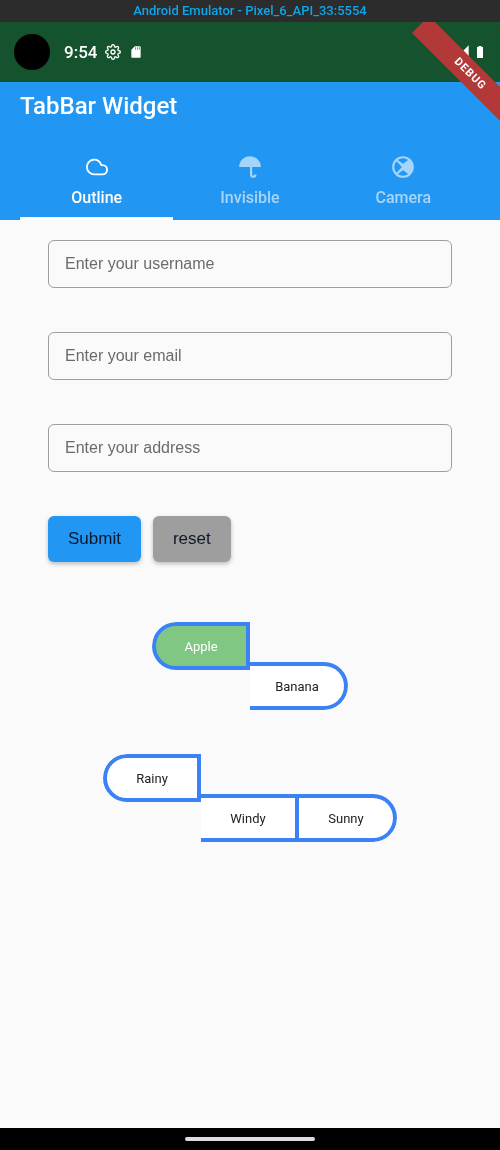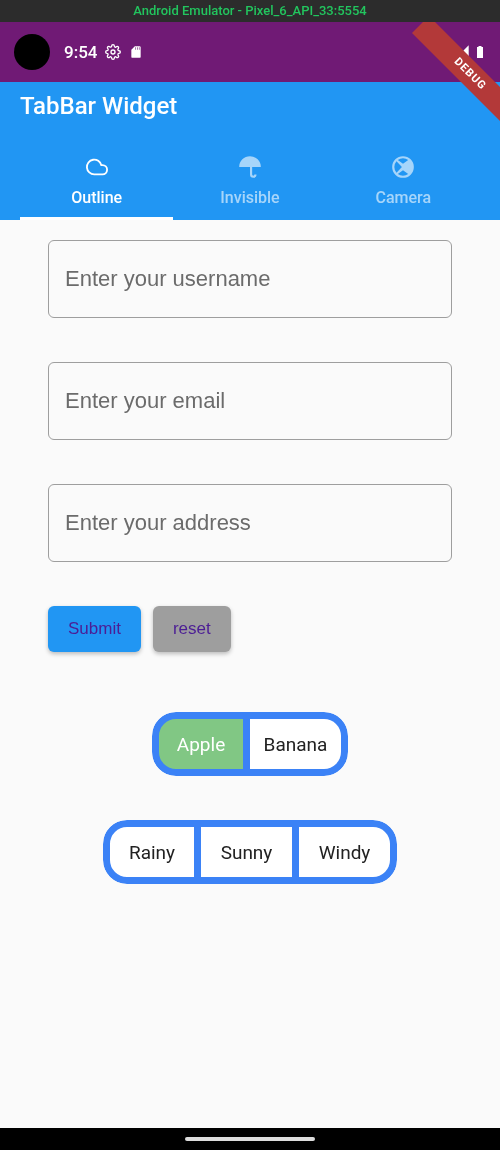--- a/index.html
+++ b/index.html
@@ -13,39 +13,39 @@
     .device {
       width: 500px;
       height: 1150px;
       background: #000;
       position: relative;
     }
     .emu-title {
       width: 100%;
       height: 22px;
       background: #2c2c2c;
-      color: #22c55e;
+      color: #0ea5e9;
       font-size: 13px;
       text-align: center;
       line-height: 22px;
       font-weight: 500;
     }
     .screen {
       position: absolute;
       top: 22px;
       left: 0;
       right: 0;
       bottom: 22px;
       background: #fafafa;
       overflow: hidden;
     }
     .statusbar {
       position: relative;
       height: 60px;
-      background: #701a75;
+      background: #14532d;
       color: #fff;
       display: flex;
       align-items: center;
       padding: 0 14px;
     }
     .camera-hole {
       width: 36px; height: 36px;
       background: #000;
       border-radius: 50%;
       margin-right: 14px;
@@ -101,65 +101,65 @@
     .tab.active {
       color: #fff;
       border-bottom-color: #fff;
     }
     .tab-icon { width: 26px; height: 26px; display:flex; align-items:center; justify-content:center; }
     .content {
       padding: 20px 48px;
     }
     .tf {
       width: 100%;
-      height: 78px;
+      height: 48px;
       border: 1px solid #9e9e9e;
       border-radius: 6px;
       padding: 0 16px;
-      font-size: 22px;
+      font-size: 16px;
       color: #333;
       background: transparent;
       margin-bottom: 44px;
     }
     .tf::placeholder { color: #6b6b6b; }
     .btn-row { display:flex; gap:12px; margin-bottom: 60px; }
     .btn {
       height: 46px;
       padding: 0 20px;
       border: none;
       border-radius: 6px;
       font-size: 17px;
       font-weight: 500;
-      color: #4c1d95;
+      color: #0f172a;
       cursor: pointer;
       box-shadow: 0 2px 4px rgba(0,0,0,0.25);
     }
     .btn-primary { background: #2196f3; }
     .btn-secondary { background: #9e9e9e; }
     .toggle-wrap { display:flex; justify-content:center; margin-bottom: 44px; }
     .toggle-group {
       display: flex;
       border-radius: 24px;
       overflow: hidden;
     }
     .toggle-btn {
       min-width: 98px;
-      height: 64px;
+      height: 48px;
       display:flex;
       align-items:center;
       justify-content:center;
-      font-size: 19px;
+      font-size: 13px;
       background: #fff;
-      border: 7px solid #3b82f6;
+      border: 4px solid #3b82f6;
       cursor: pointer;
       color: #222;
     }
     .toggle-group .toggle-btn:first-child { border-radius: 24px 0 0 24px; }
     .toggle-group .toggle-btn:last-child { border-radius: 0 24px 24px 0; }
-    .toggle-group .toggle-btn + .toggle-btn { border-left: none; }
+    .toggle-group .toggle-btn + .toggle-btn { border-left: none; margin-top: 40px; }
     .toggle-btn.selected { background: #81c784; color: #fff; }
     .nav-bar {
       position: absolute;
       left: 0; right: 0; bottom: 0;
       height: 22px;
       background: #000;
       display:flex;
       align-items:center;
       justify-content:center;
     }
@@ -254,22 +254,22 @@
       <div class="toggle-wrap">
         <div class="toggle-group">
           <div class="toggle-btn selected">Apple</div>
           <div class="toggle-btn">Banana</div>
         </div>
       </div>
 
       <div class="toggle-wrap">
         <div class="toggle-group">
           <div class="toggle-btn">Rainy</div>
+          <div class="toggle-btn">Windy</div>
           <div class="toggle-btn">Sunny</div>
-          <div class="toggle-btn">Windy</div>
         </div>
       </div>
     </div>
 
   </div>
 
   <div class="nav-bar">
     <div class="nav-pill"></div>
   </div>
 </div>

